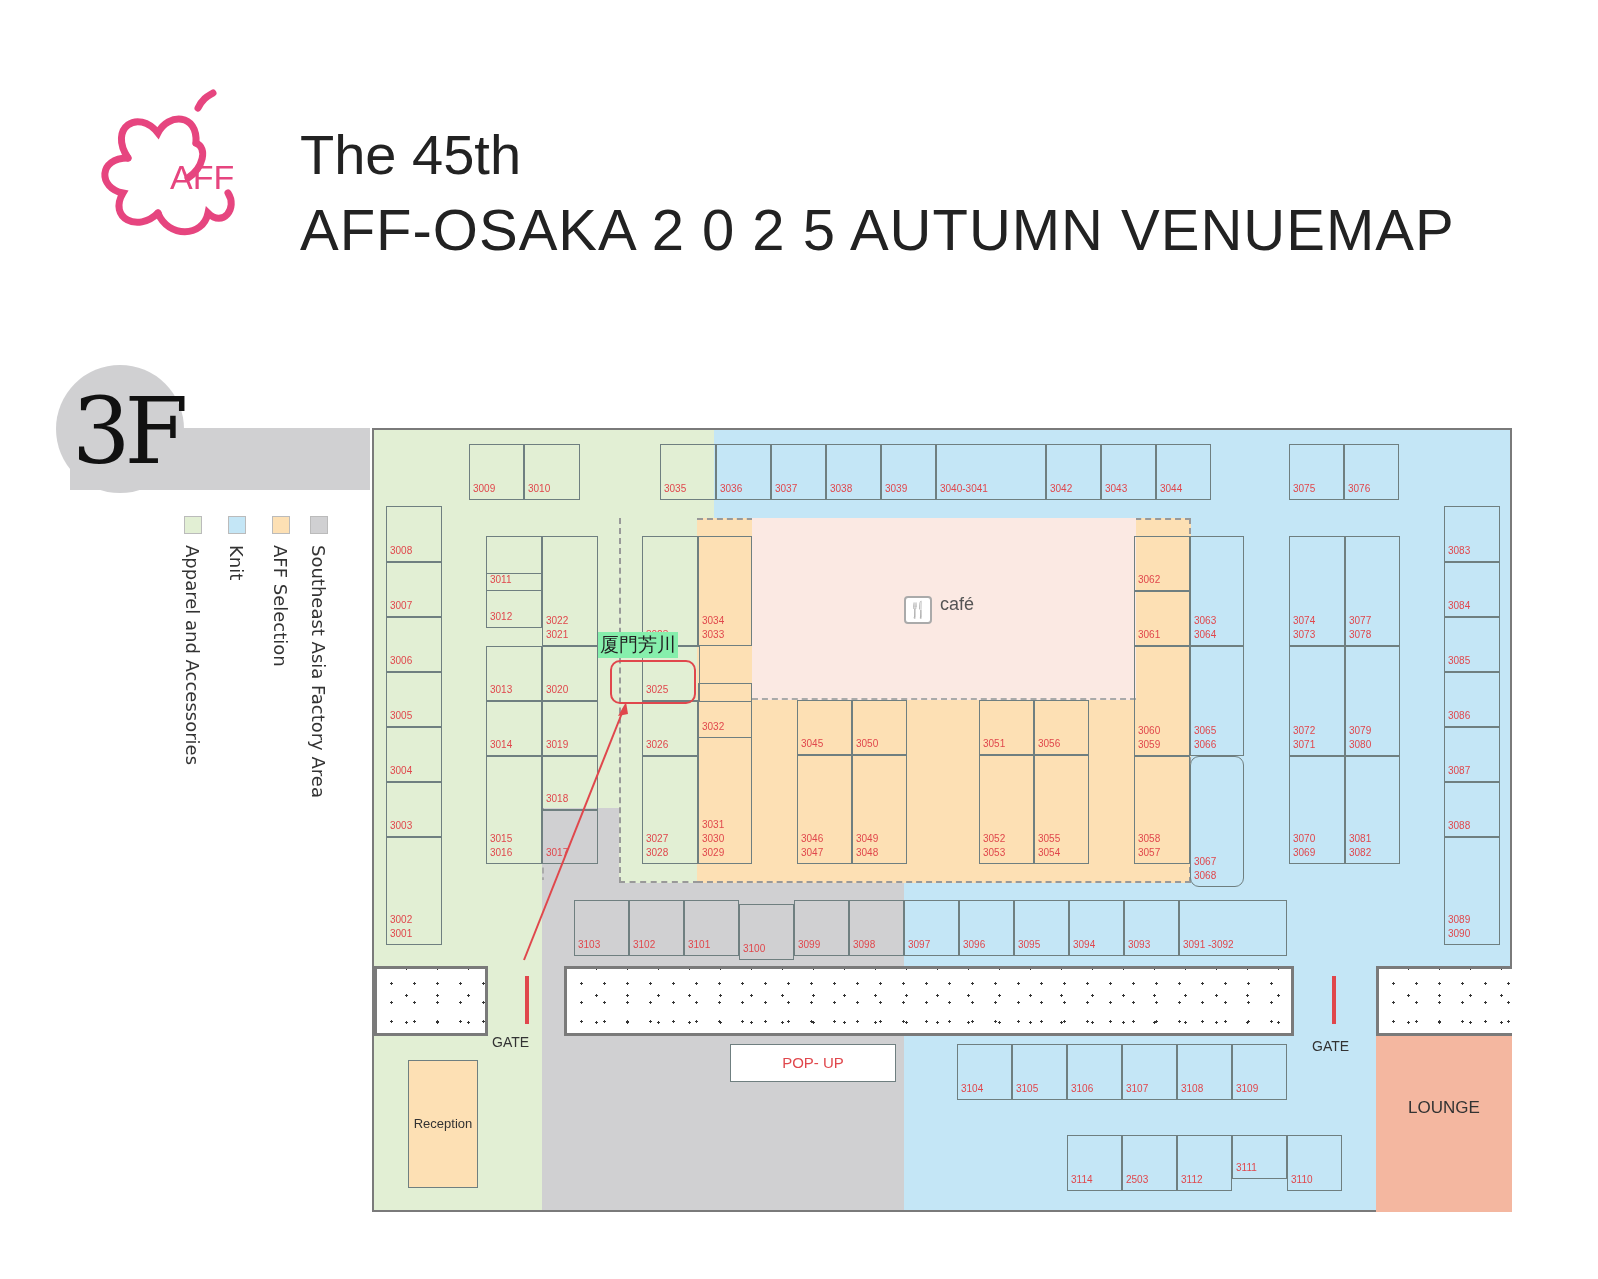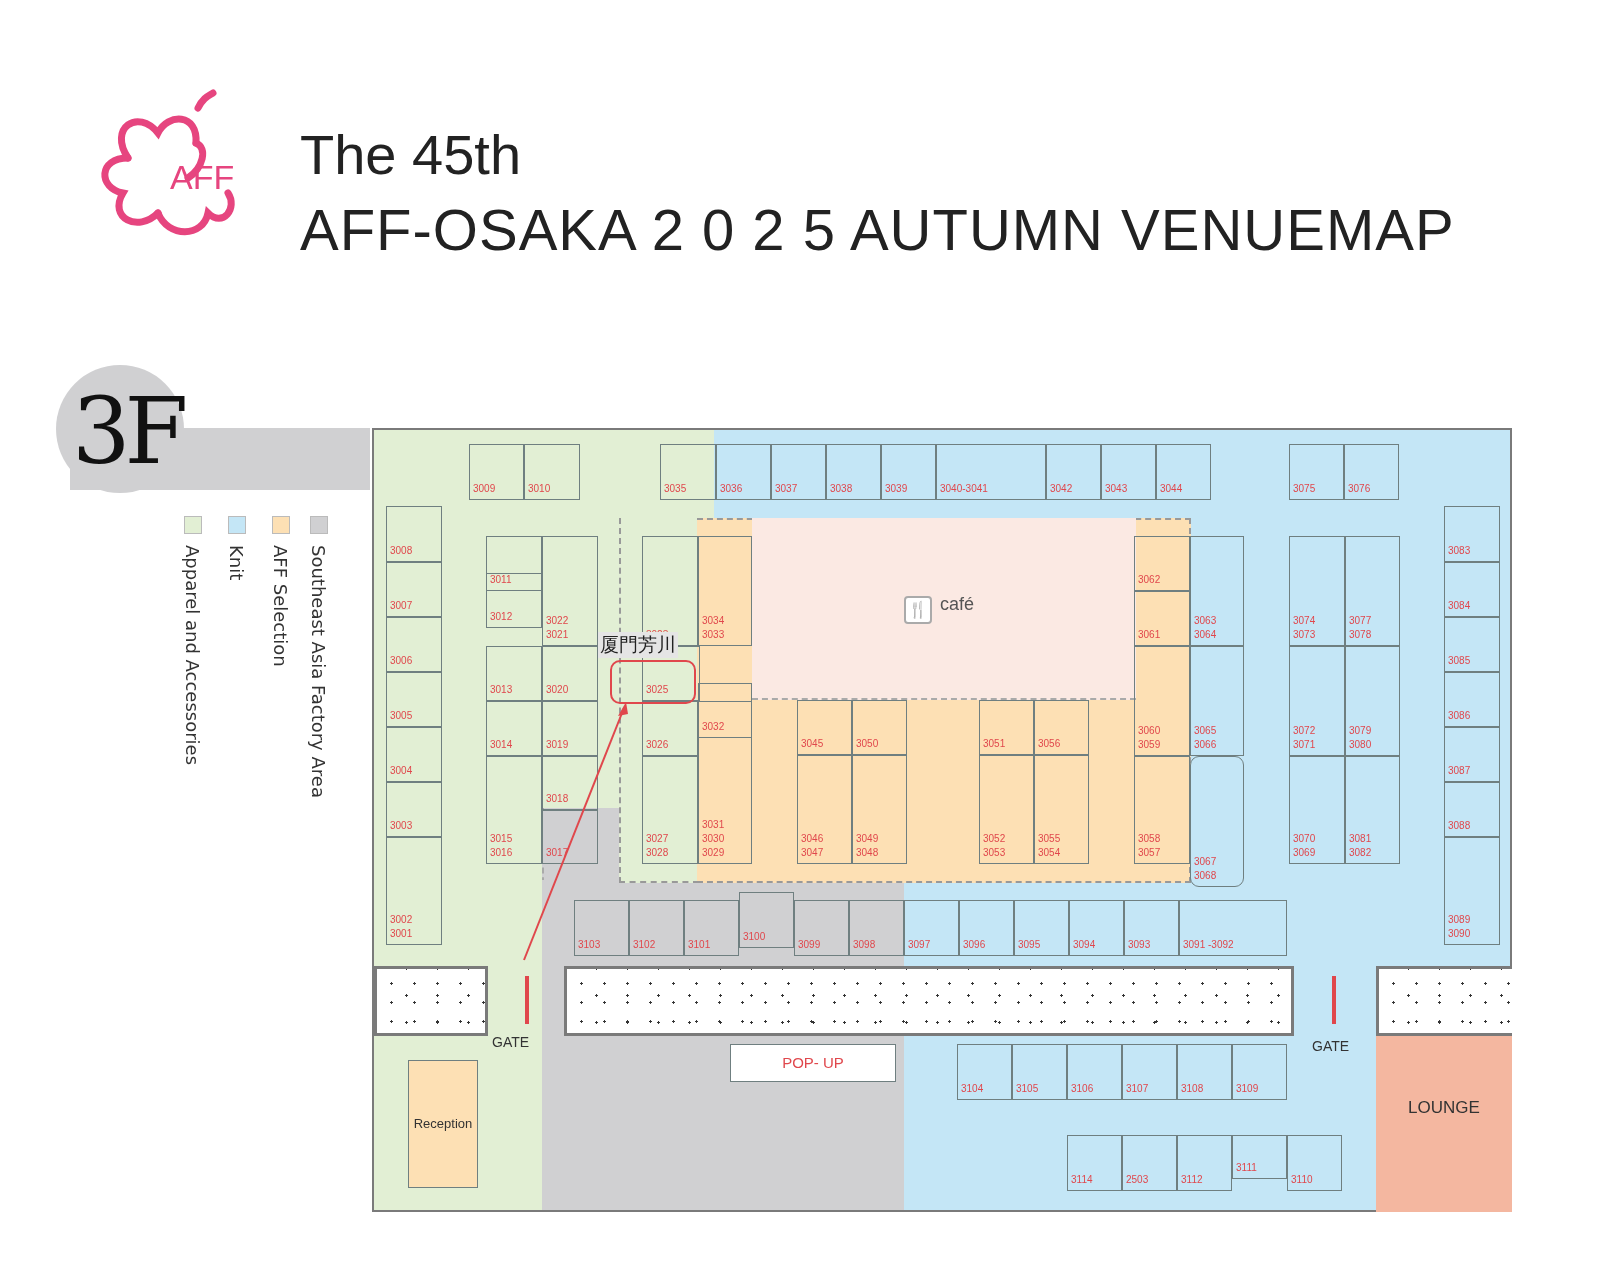--- a/index.html
+++ b/index.html
@@ -295,21 +295,21 @@
 
   <div class="booth" style="left:200px;top:470px;width:55px;height:56px;">
       <span class="bl">3103</span>
     </div>
   <div class="booth" style="left:255px;top:470px;width:55px;height:56px;">
       <span class="bl">3102</span>
     </div>
   <div class="booth" style="left:310px;top:470px;width:55px;height:56px;">
       <span class="bl">3101</span>
     </div>
-  <div class="booth" style="left:365px;top:462px;width:55px;height:56px;padding-left:48px;">
+  <div class="booth" style="left:365px;top:474px;width:55px;height:56px;padding-left:48px;">
       <span class="bl">3100</span>
     </div>
   <div class="booth" style="left:420px;top:470px;width:55px;height:56px;">
       <span class="bl">3099</span>
     </div>
   <div class="booth" style="left:475px;top:470px;width:55px;height:56px;">
       <span class="bl">3098</span>
     </div>
   <div class="booth" style="left:530px;top:470px;width:55px;height:56px;">
       <span class="bl">3097</span>
@@ -374,19 +374,19 @@
   <div class="booth" style="left:803px;top:705px;width:55px;height:56px;">
       <span class="bl">3112</span>
     </div>
   <div class="booth" style="left:858px;top:705px;width:55px;height:44px;">
       <span class="bl">3111</span>
     </div>
   <div class="booth" style="left:913px;top:705px;width:55px;height:56px;">
       <span class="bl">3110</span>
     </div>
 
-  <div class="zone" style="left:224px;top:202px;background:#e5e5e5;font-size:19px;padding:0 2px;color:#222;font-family:'DejaVu Sans',sans-serif;">厦門芳川</div>
+  <div class="zone" style="left:224px;top:202px;background:#86efac;font-size:19px;padding:0 2px;color:#222;font-family:'DejaVu Sans',sans-serif;">厦門芳川</div>
   <div class="zone" style="left:236px;top:230px;width:86px;height:44px;border:2.5px solid #e0474c;border-radius:10px;"></div>
   <svg class="zone" style="left:140px;top:270px;" width="120" height="270">
     <line x1="10" y1="260" x2="110" y2="8" stroke="#e0474c" stroke-width="2"></line>
     <polygon points="112,2 104,16 114,14" fill="#e0474c"></polygon>
   </svg>
 </div>
 
 </body></html>

